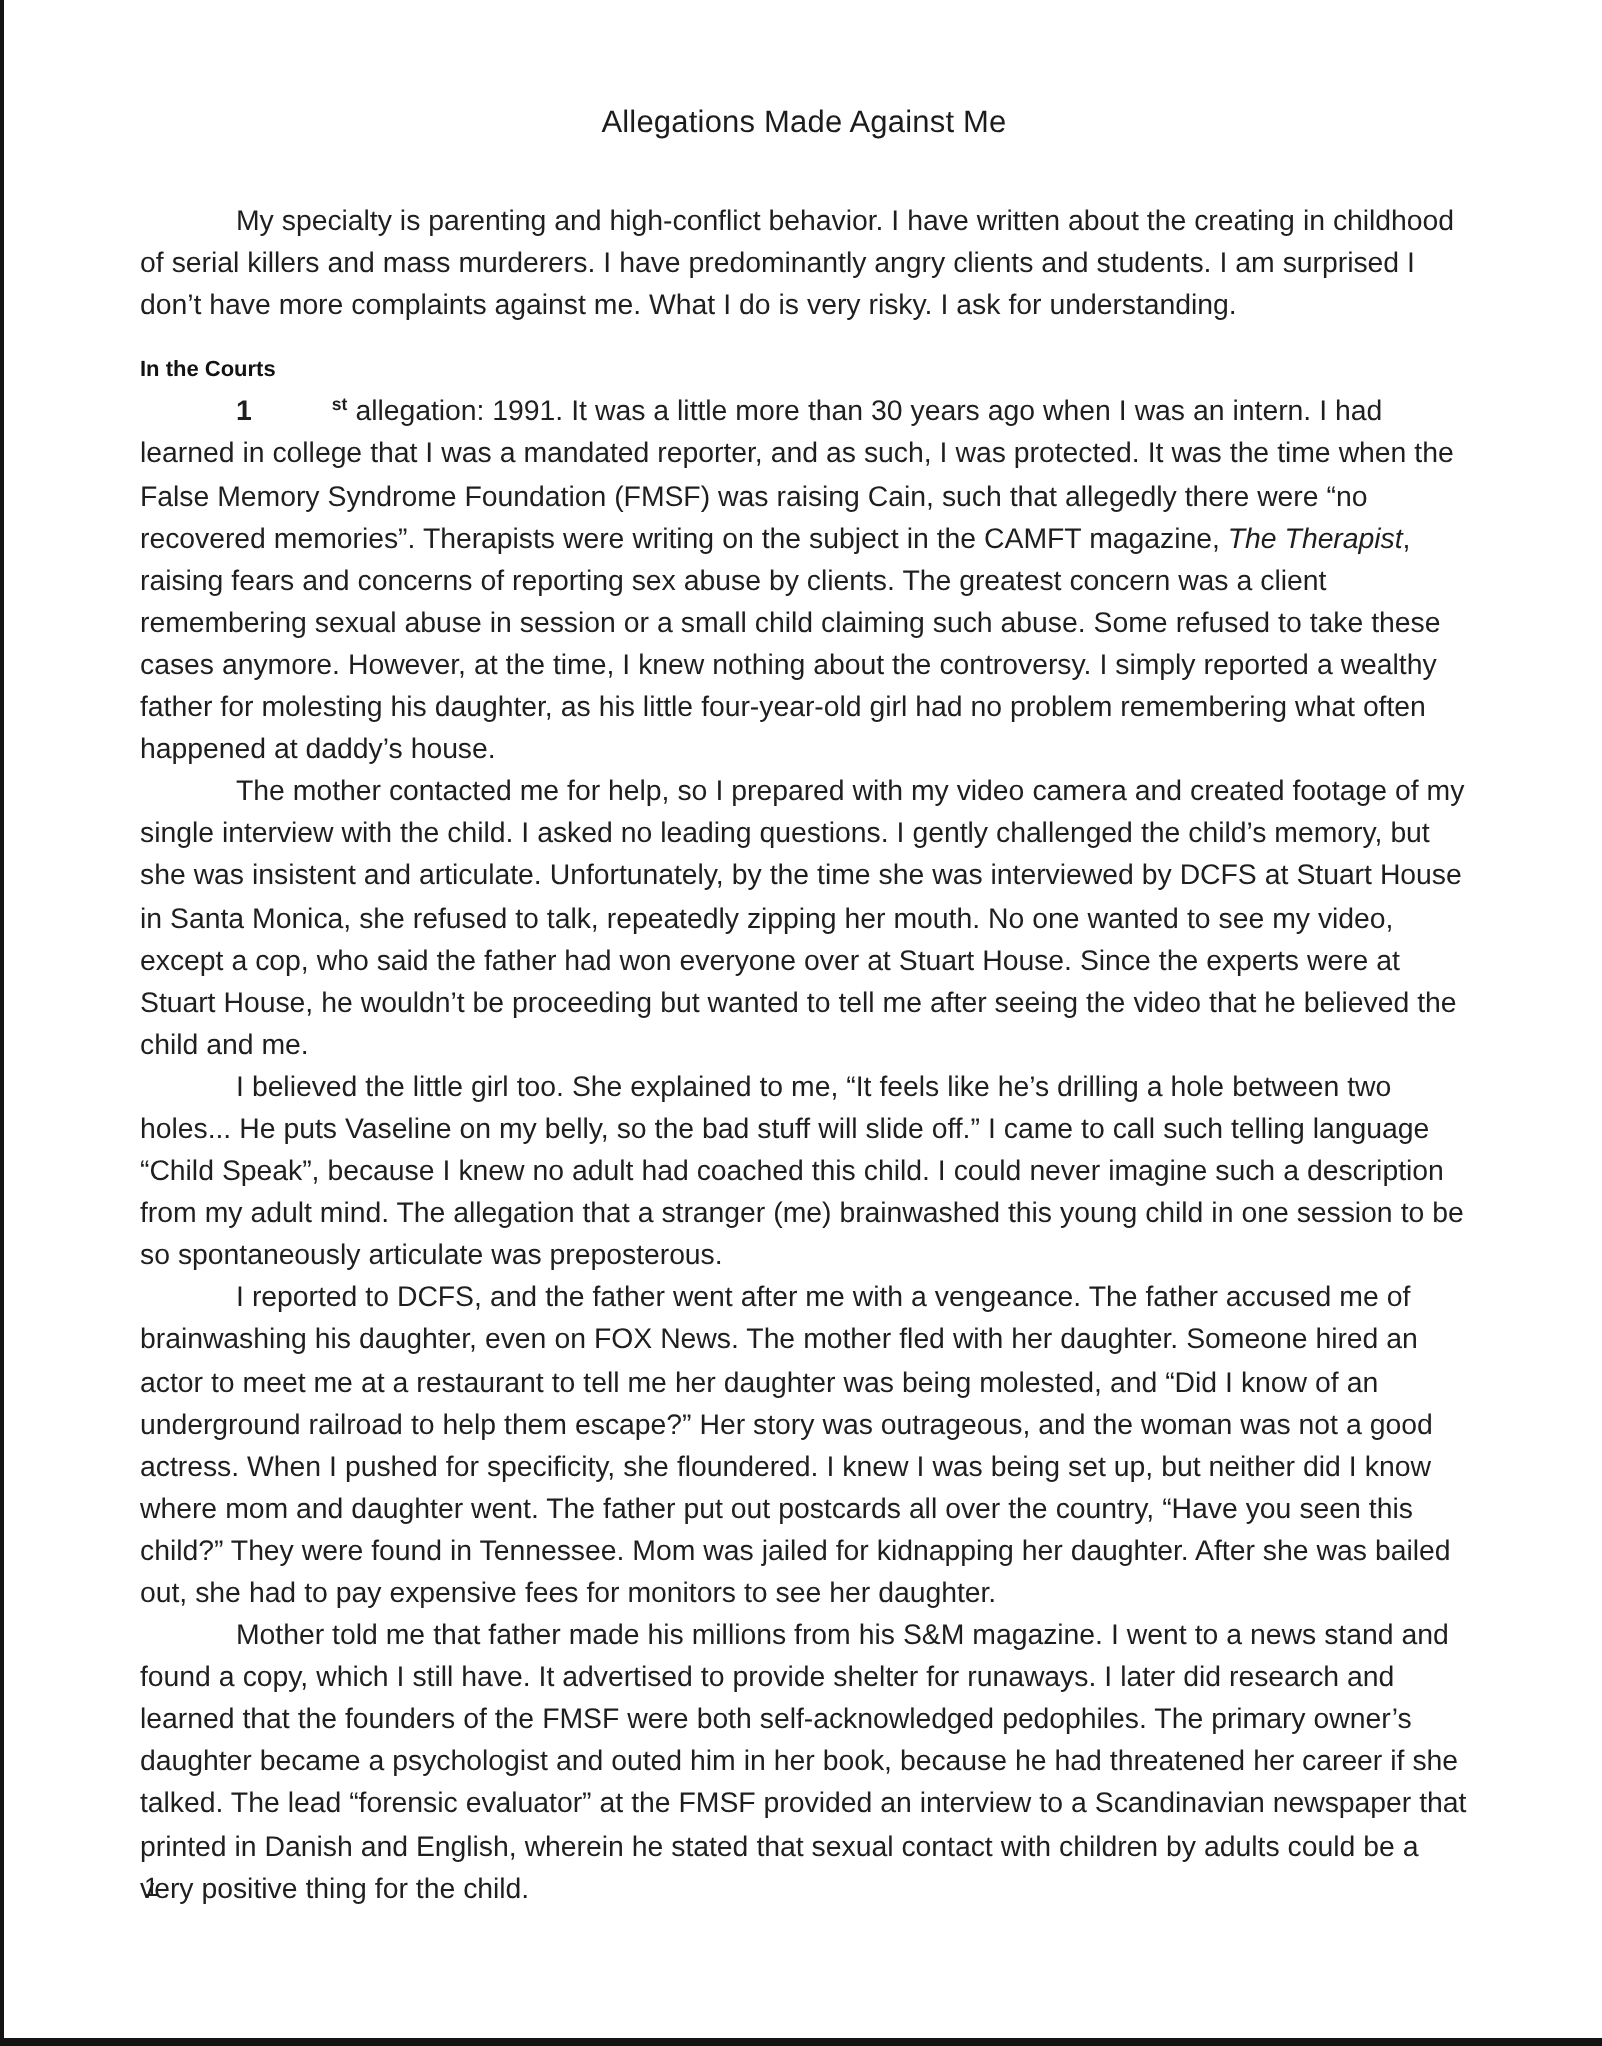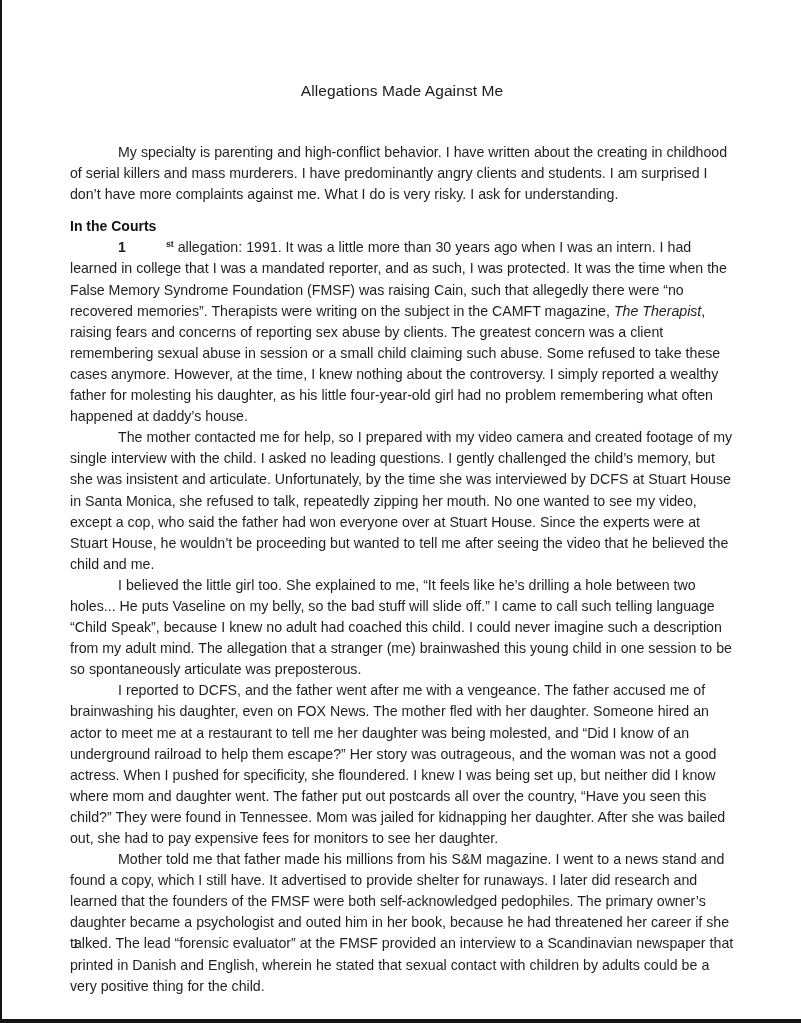--- a/index.html
+++ b/index.html
@@ -31,42 +31,42 @@
     top: 0;
     width: 664px;
   }
 
   .doc-title {
     text-align: center;
     font-size: 15.5px;
     font-weight: 400;
     color: #1c1c1c;
     margin: 0;
-    padding-top: 82px;
+    padding-top: 53px;
     letter-spacing: 0.1px;
   }
 
   .body-block {
-    margin-top: 42px;
+    margin-top: 30px;
   }
 
   p.para {
     margin: 0;
     font-size: 14.2px;
     line-height: 21.1px;
     color: #1f1f1f;
     text-align: left;
     text-indent: 48px;
     letter-spacing: -0.02px;
     word-spacing: 0.1px;
   }
 
   h2.section-head {
     margin: 0;
-    font-size: 14px;
+    font-size: 11px;
     line-height: 21.1px;
     font-weight: 700;
     color: #121212;
     text-indent: 0;
   }
 
   .gap-after-intro { height: 11px; }
 
   em.ital {
   }

